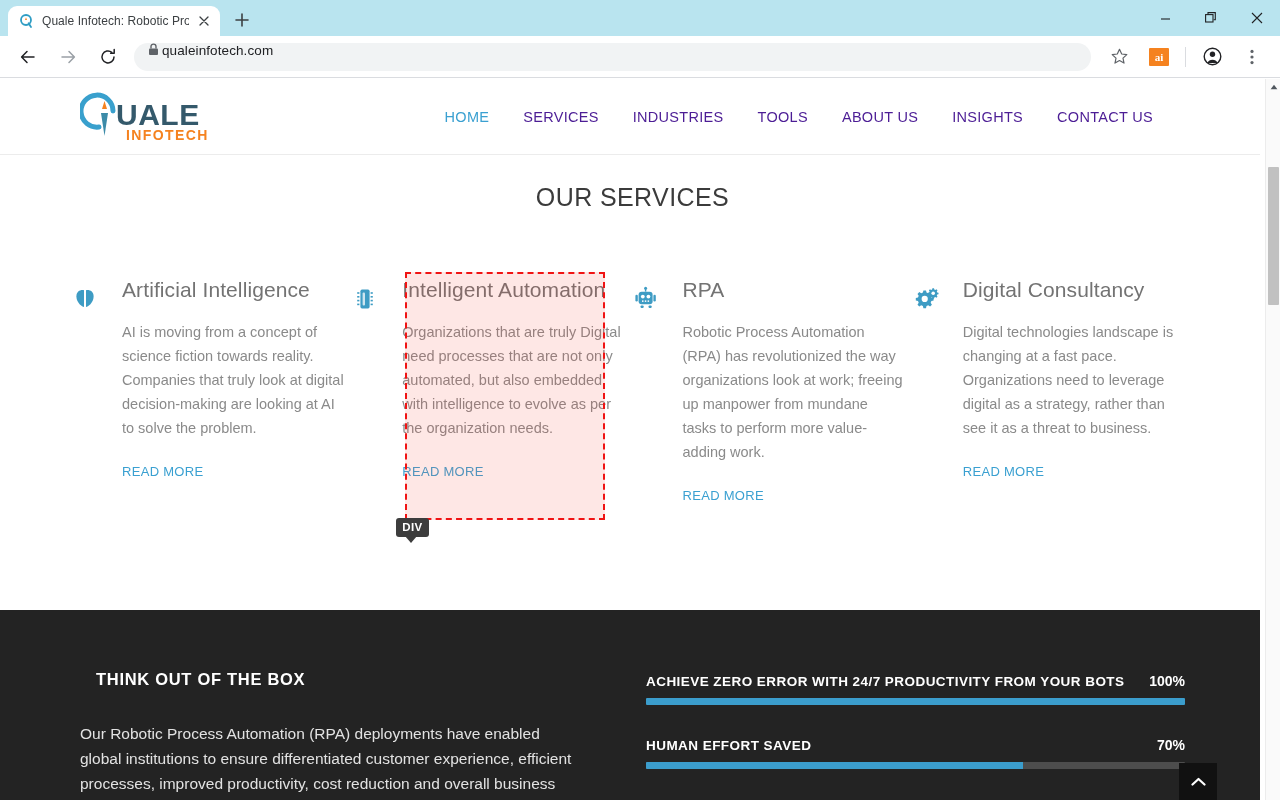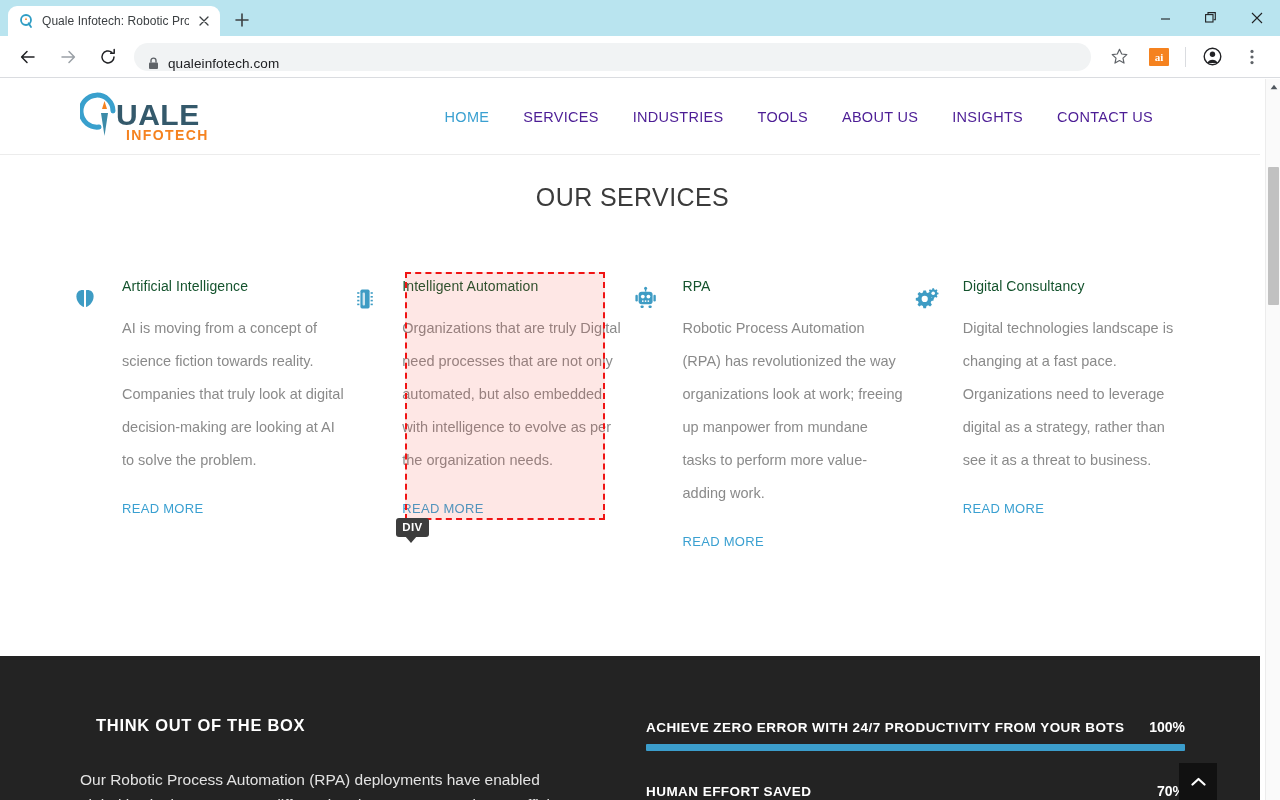--- a/index.html
+++ b/index.html
@@ -55,21 +55,21 @@
   }
   .tbtn {
     width: 32px; height: 32px; margin: 0 4px;
     display: flex; align-items: center; justify-content: center;
     color: #5f6368; border-radius: 50%;
   }
   .tbtn.back { color: #202124; }
   .omnibox {
     flex: 1; height: 28px; margin: 0 8px 0 6px;
     background: #f1f3f4; border-radius: 14px;
-    display: flex; align-items: flex-end; padding: 0 12px; gap: 8px;
+    display: flex; align-items: flex-start; padding: 0 12px; gap: 2px;
   }
   .omni-lock { width: 14px; height: 14px; display: flex; align-items: center; justify-content: center; color: #5f6368; }
   .omni-url { font-size: 13.5px; color: #202124; letter-spacing: 0.1px; }
   .ext-ai {
     width: 20px; height: 18px; background: #f5821f; color: #ffffff;
     font-size: 11px; font-weight: bold; display: flex;
     align-items: center; justify-content: center; border-radius: 1px;
     font-family: "Liberation Serif", serif;
   }
   .tb-divider { width: 1px; height: 20px; background: #dadce0; margin: 0 6px; }
@@ -103,25 +103,25 @@
   .services h2 {
     text-align: center; font-size: 25px; font-weight: normal;
     color: #3b3b3b; letter-spacing: 0.4px; margin-bottom: 66px;
   }
   .cards { display: flex; padding: 0 72px 0 72px; }
   .card { position: relative; display: flex; width: 283px; padding-right: 8px; }
   .card-icon { width: 50px; flex: 0 0 50px; padding-top: 8px; }
   .card-icon svg { display: block; }
   .card-body { flex: 1; min-width: 0; }
   .card h3 {
-    font-size: 14px; font-weight: normal; color: #14532d;
+    font-size: 21px; font-weight: normal; color: #737373;
     margin: 0 0 18px 0; letter-spacing: 0.1px; white-space: nowrap;
   }
   .card p {
-    font-size: 14.5px; line-height: 33px; color: #8a8a8a;
+    font-size: 14.5px; line-height: 24px; color: #8a8a8a;
     margin: 0 0 22px 0;
   }
   .readmore {
     font-size: 13px; color: #3aa0d1; text-decoration: none;
     letter-spacing: 0.3px;
   }
 
   
   .sel-overlay {
     position: absolute; border: 2px dashed #f01414;

